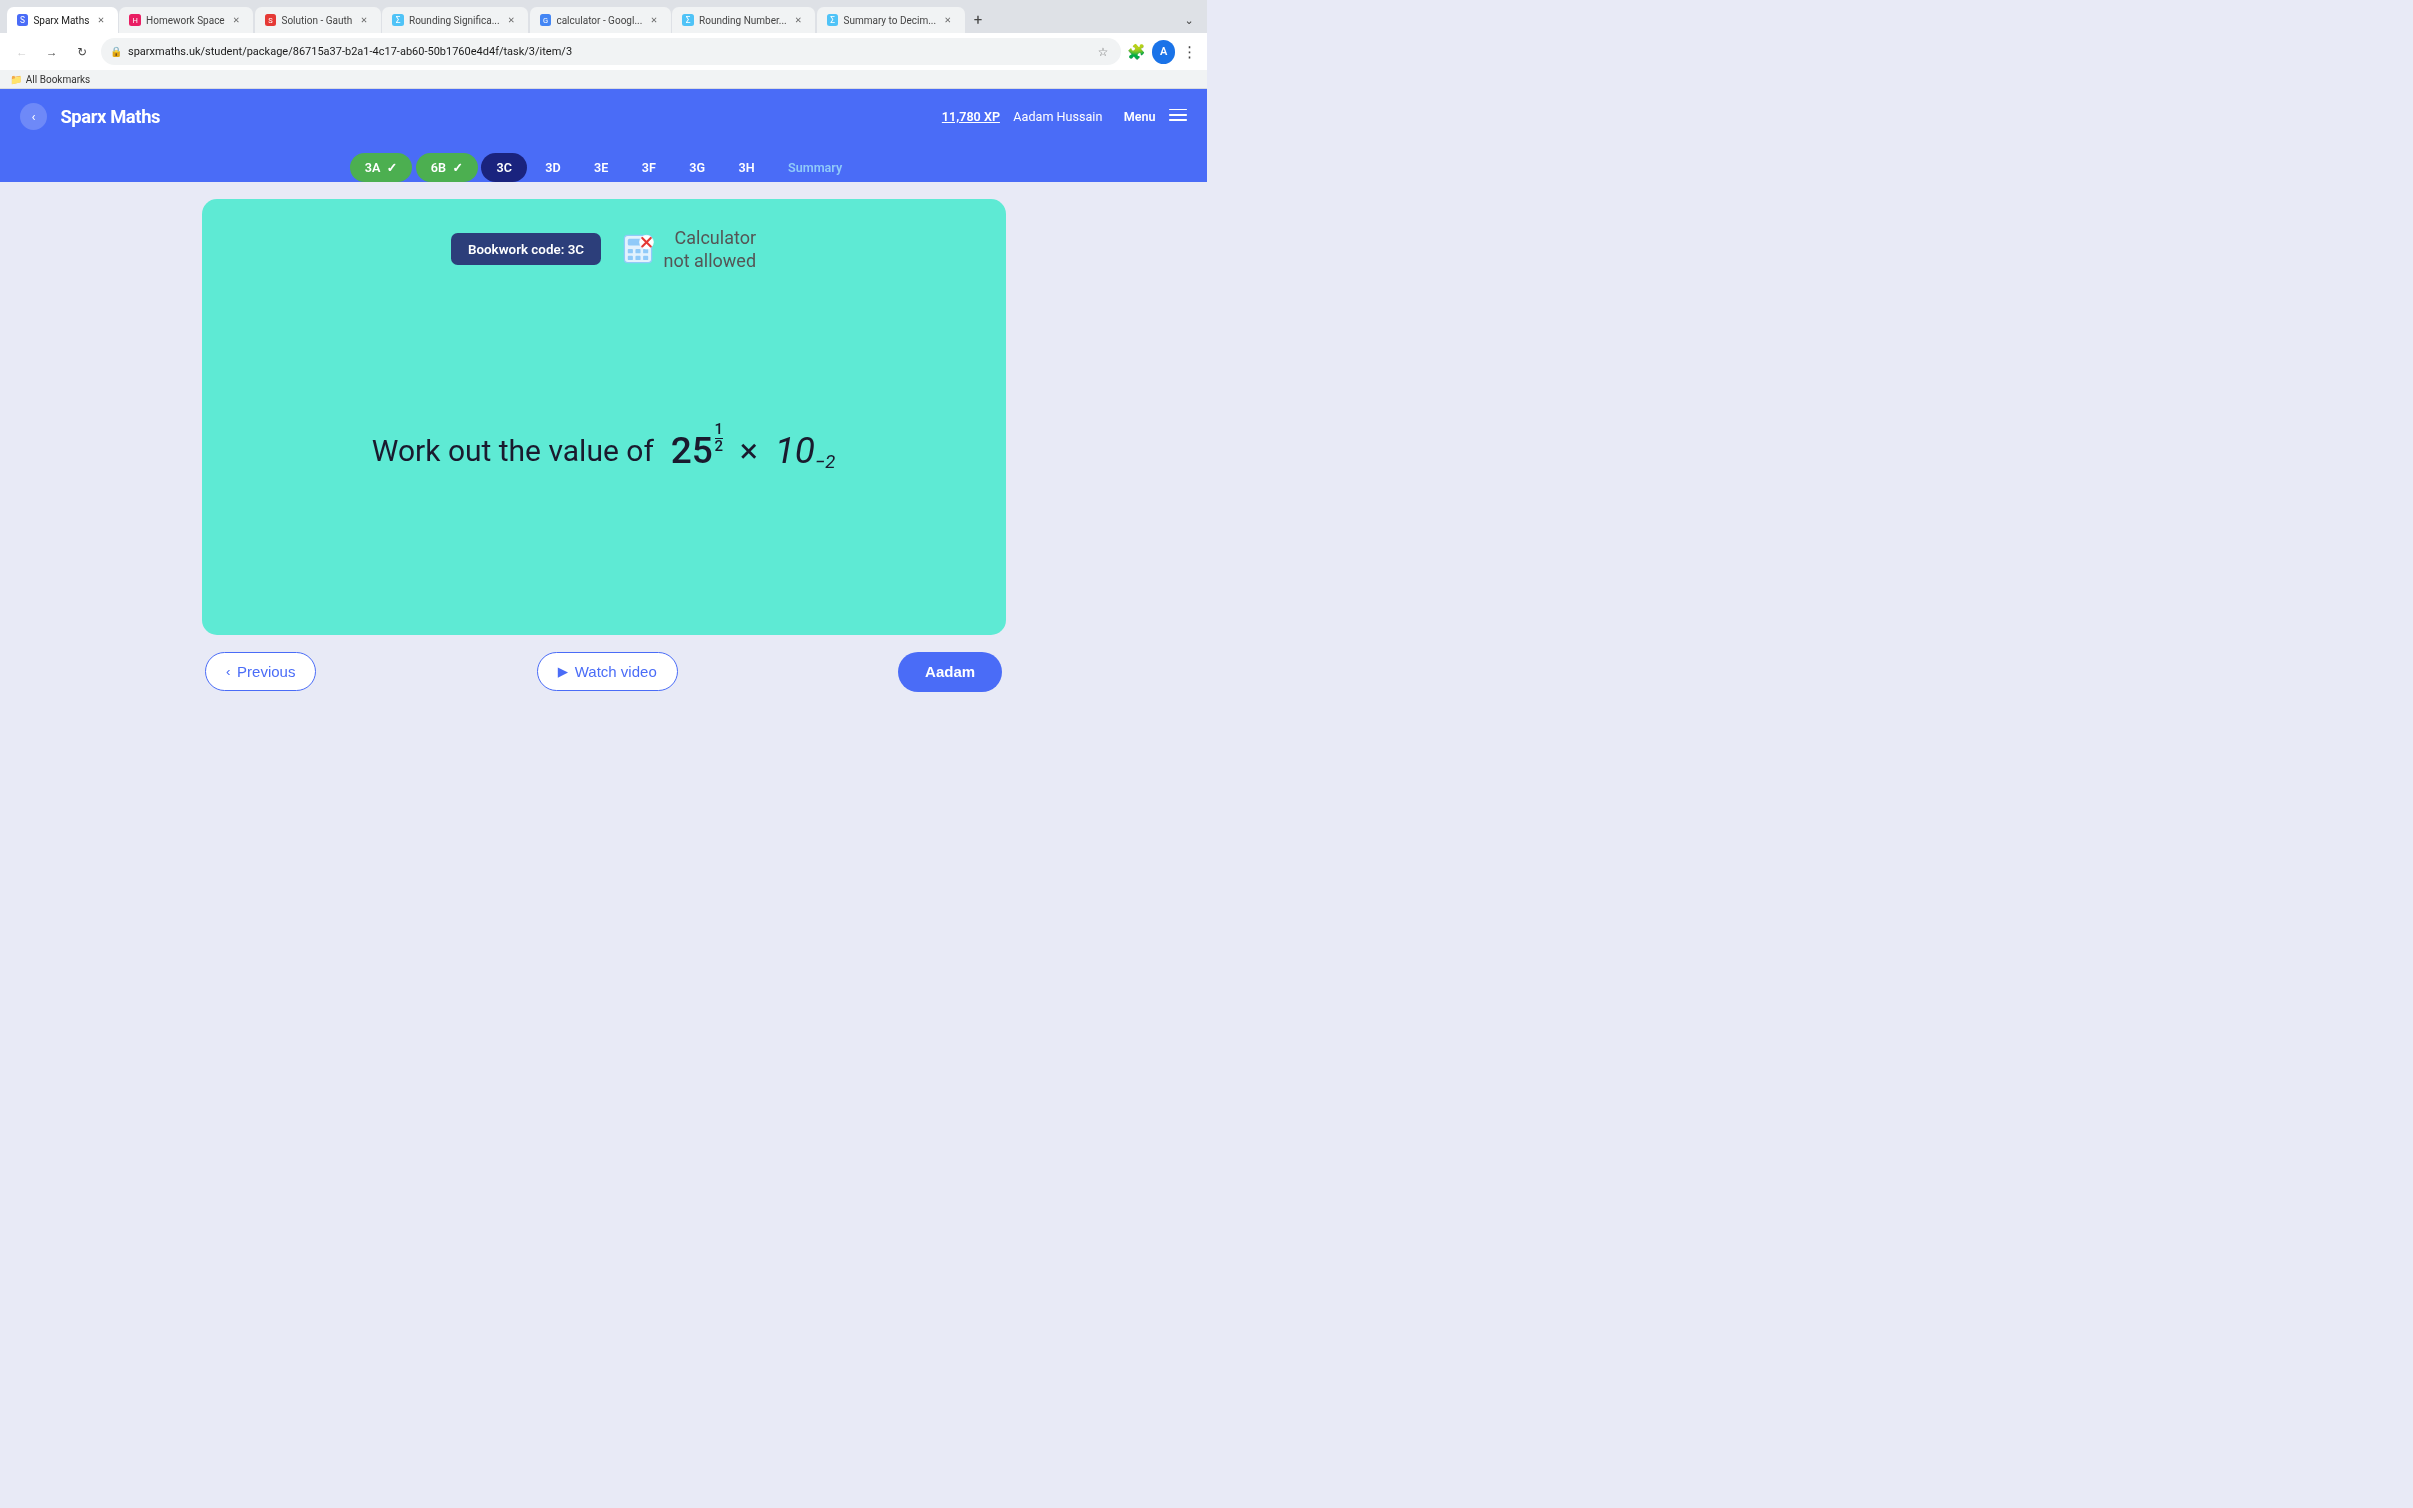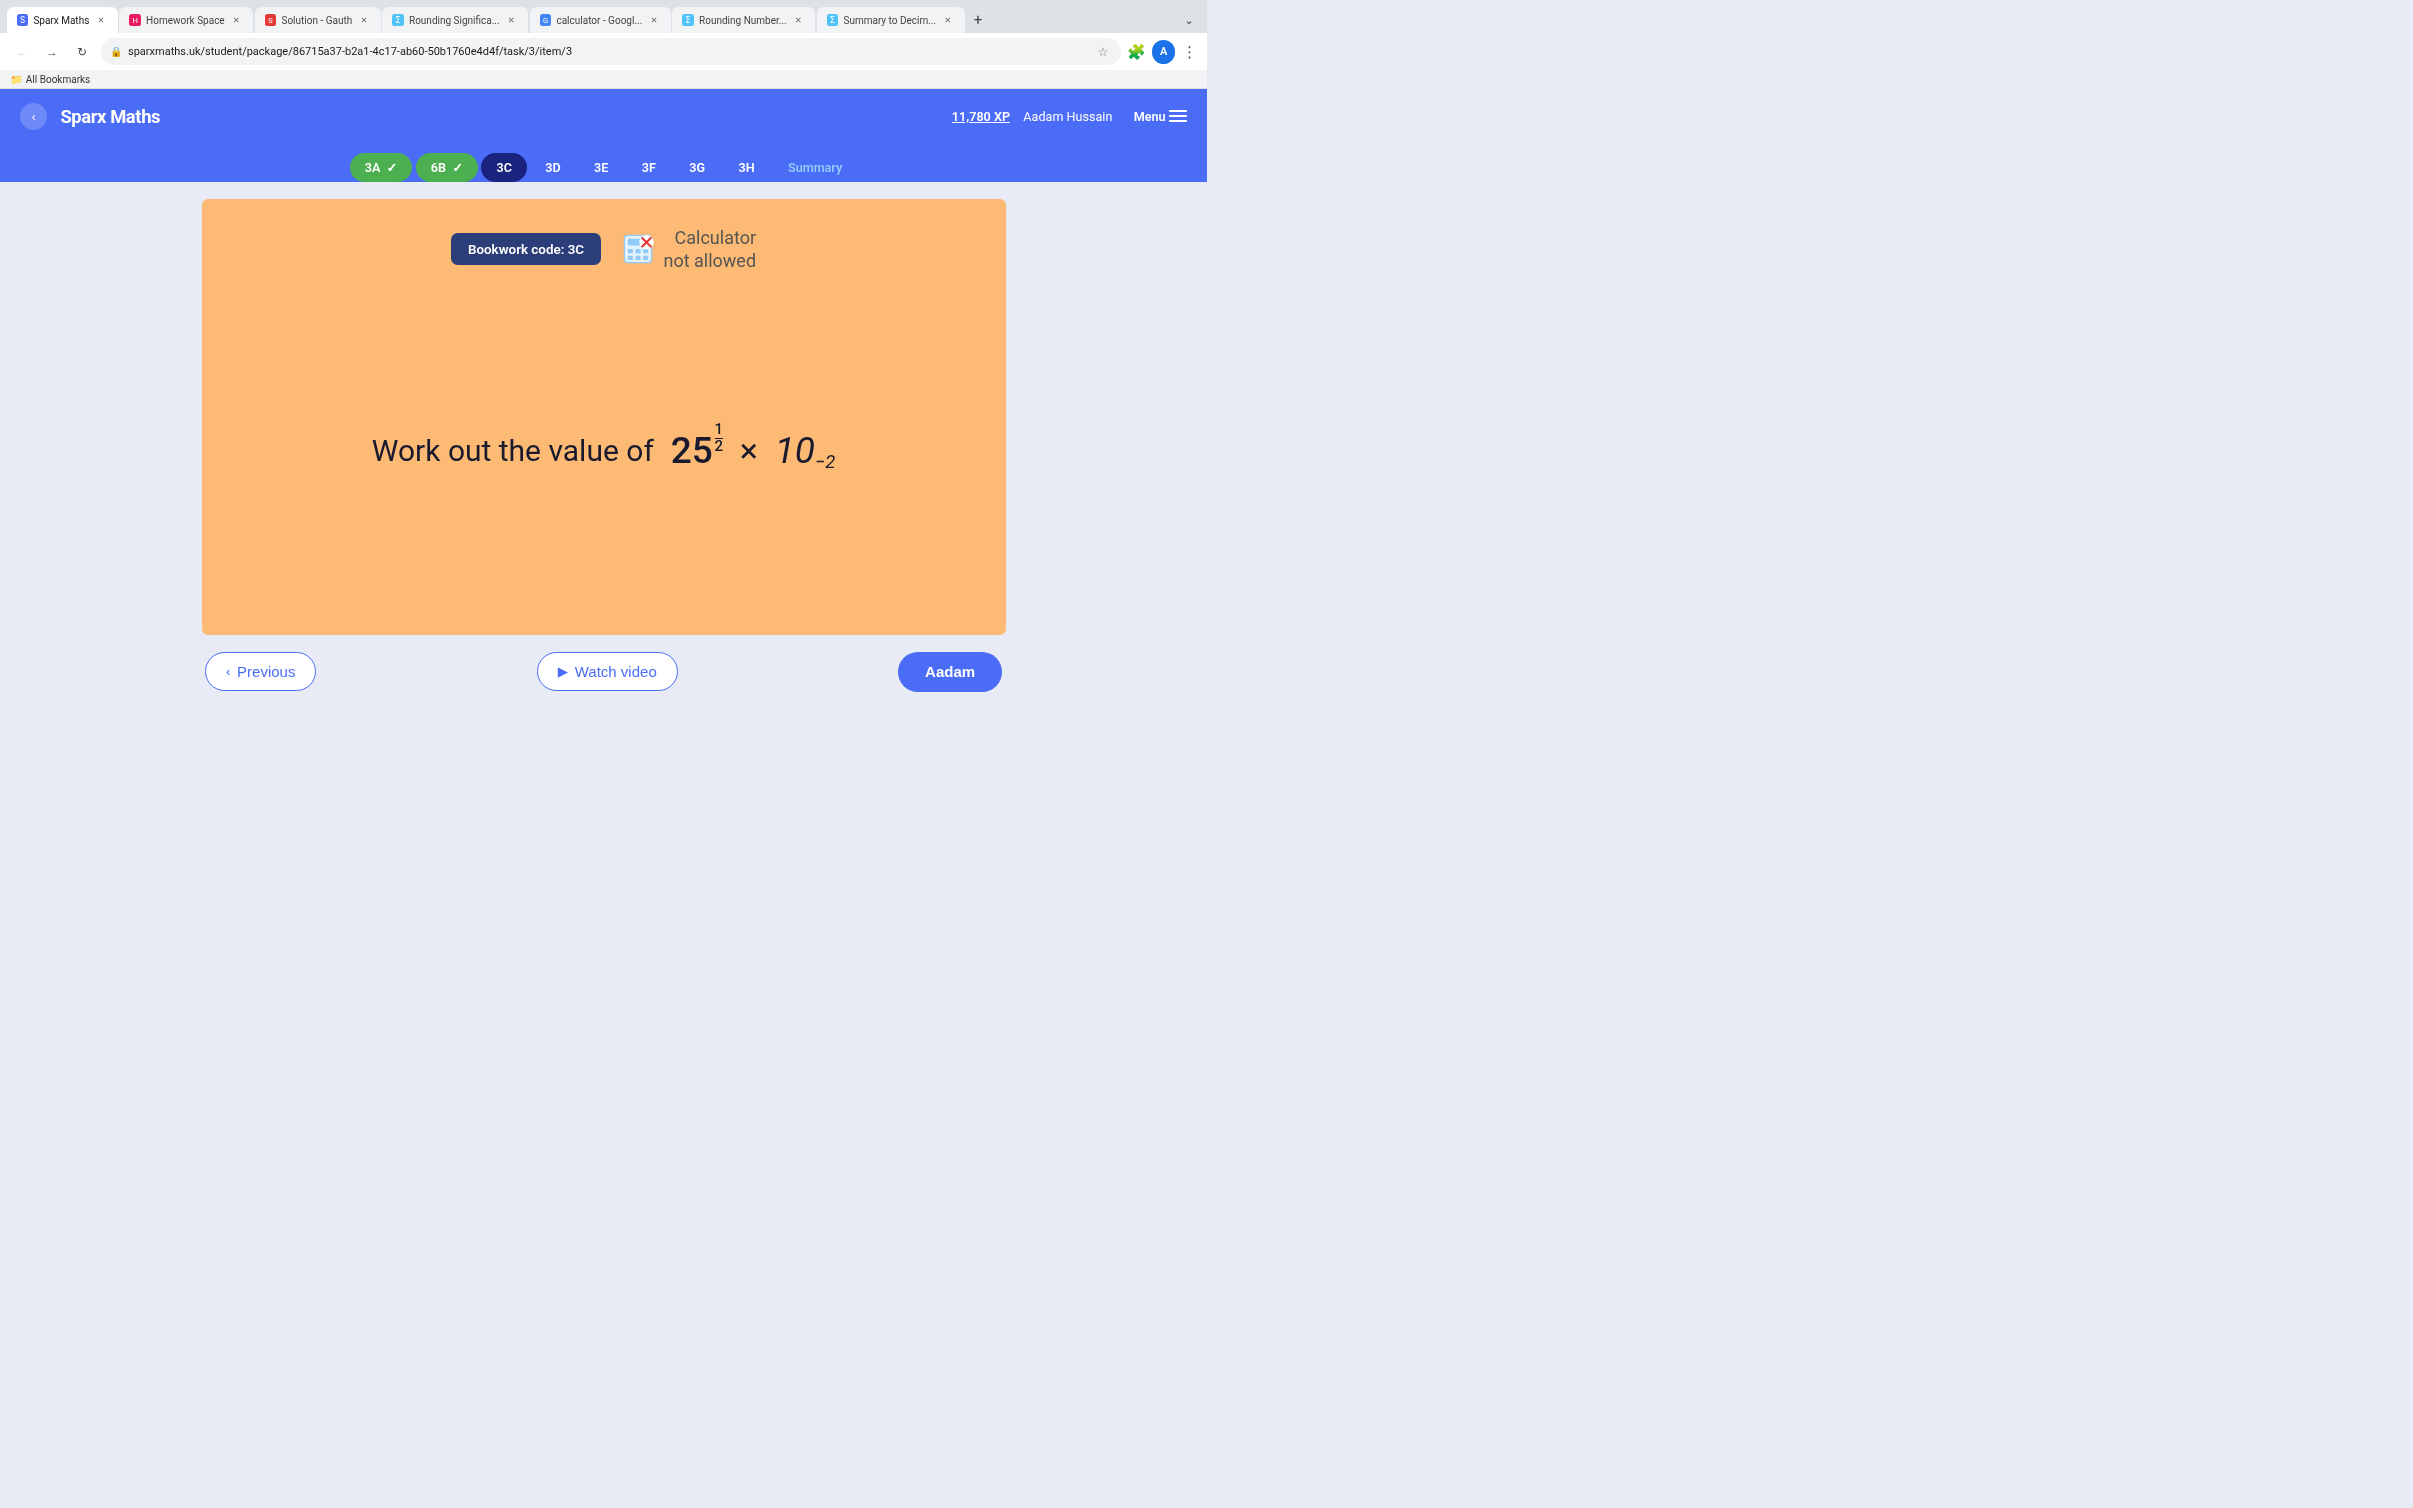--- a/index.html
+++ b/index.html
@@ -206,22 +206,22 @@
       text-decoration: underline;
     }
 
     .user-name {
       color: white;
       font-size: 12.6px;
     }
 
     .menu-btn {
       display: flex;
-      align-items: center;
-      gap: 3px;
+      align-items: flex-start;
+      gap: 13px;
       color: white;
       font-size: 12.6px;
       font-weight: 600;
       cursor: pointer;
       padding-left: 8px;
     }
 
     .menu-lines {
       display: flex;
       flex-direction: column;
@@ -272,22 +272,22 @@
     .main-content {
       background: #e8eaf6;
       padding: 17px 20px 20px;
       min-height: 503px;
       display: flex;
       flex-direction: column;
       align-items: center;
     }
 
     .question-card {
-      background: #fdba74;
-      border-radius: 6px;
+      background: #5eead4;
+      border-radius: 15px;
       width: 100%;
       max-width: 804px;
       padding: 27px;
       min-height: 436px;
       display: flex;
       flex-direction: column;
       align-items: center;
       position: relative;
     }
 

